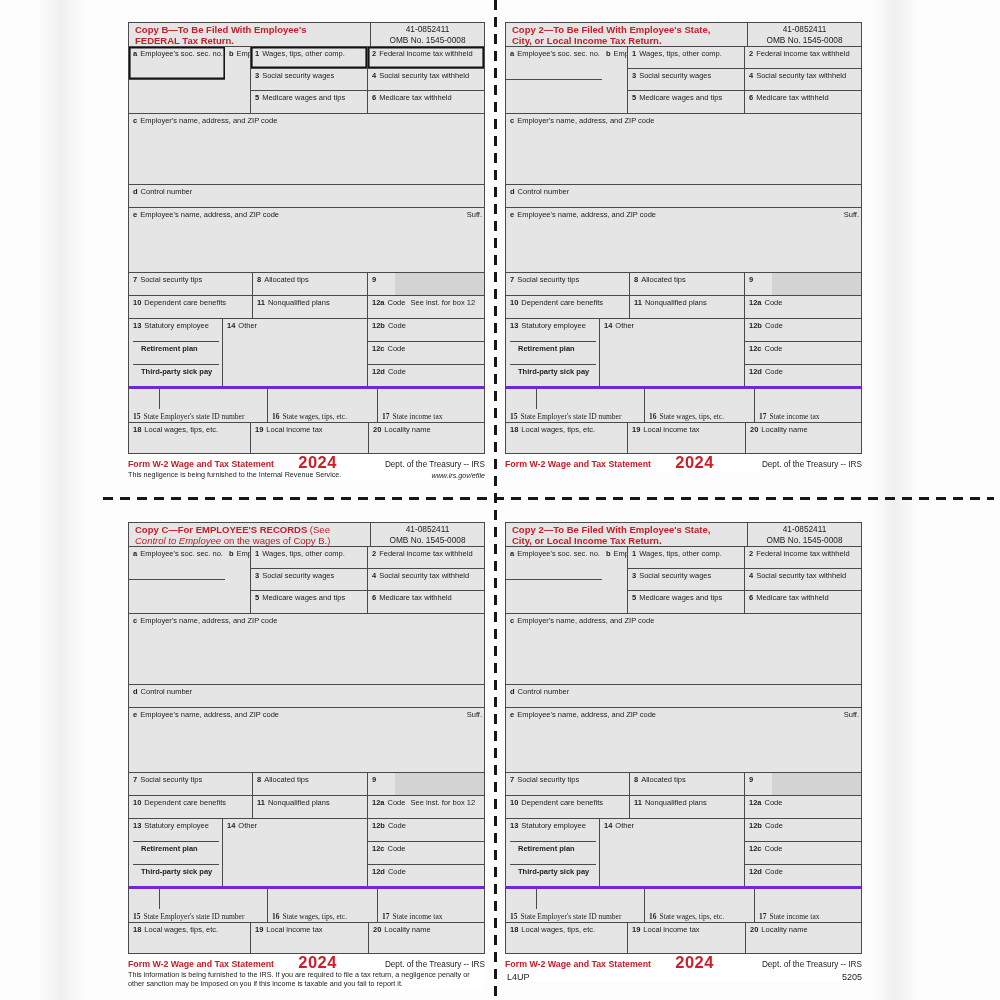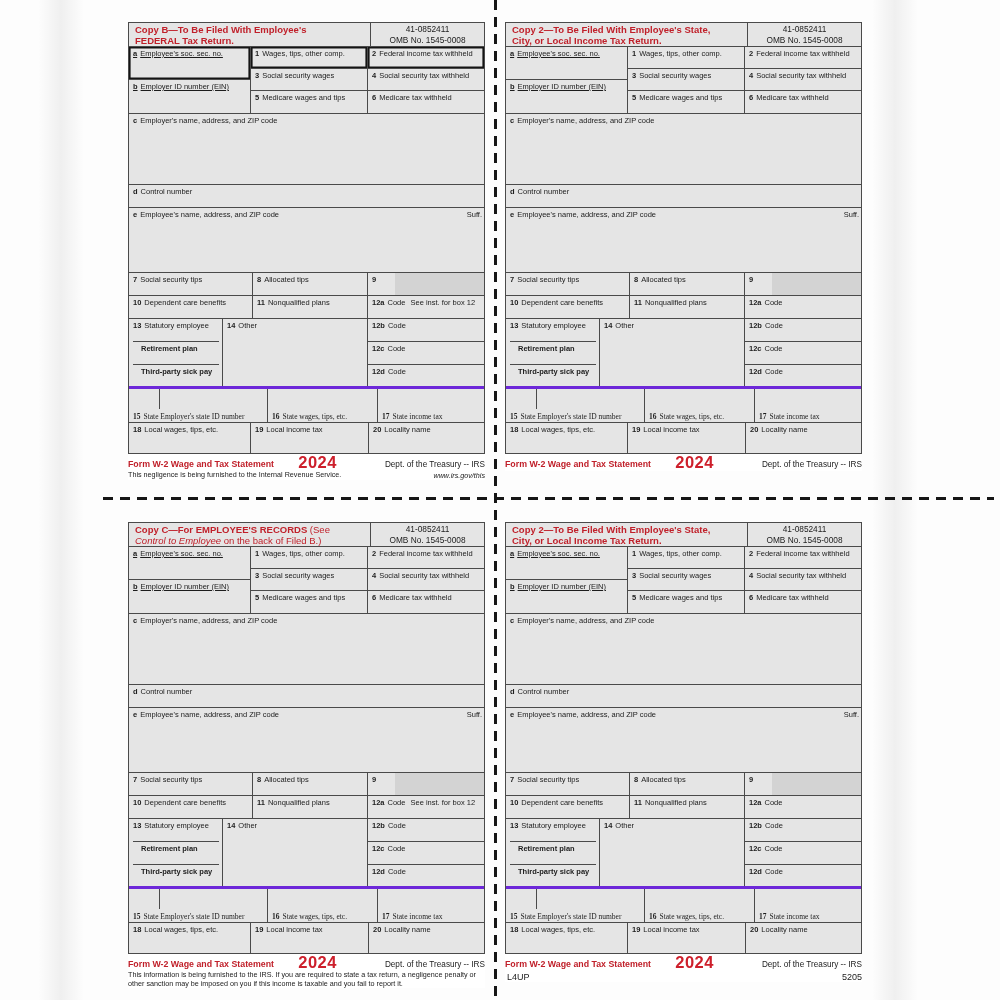--- a/index.html
+++ b/index.html
@@ -27,21 +27,21 @@
 
   .hdr { display:flex; height:24px; border-bottom:1px solid #4a4a4a; }
   .hdr-title { flex:1; padding:2px 2px 0 6px; color:var(--form_red,#c0202a); font-weight:bold;
                font-size:9.5px; line-height:10.5px; white-space:nowrap; }
   .hdr-title .reg { font-weight:normal; }
   .hdr-title .ital { font-style:italic; font-weight:normal; }
   .hdr-omb { width:114px; border-left:1px solid #4a4a4a; text-align:center; font-size:8.3px;
              line-height:10.5px; padding-top:1px; color:#222; }
 
   .blk-ab { display:flex; height:67px; border-bottom:1px solid #4a4a4a; }
-  .col-ab { width:122px; border-right:1px solid #4a4a4a; display:flex; flex-direction:column;text-decoration:underline; }
+  .col-ab { width:122px; border-right:1px solid #4a4a4a; display:flex; flex-direction:row; }
   .box-a { height:33px; border-bottom:1px solid #4a4a4a; }
   .box-b { flex:1; }
   .col-135 { width:117px; border-right:1px solid #4a4a4a; display:flex; flex-direction:column; }
   .col-246 { flex:1; display:flex; flex-direction:column; }
   .tcell { height:22px; border-bottom:1px solid #4a4a4a; }
   .tcell.last { border-bottom:none; flex:1; }
   .copy-b .box-a, .copy-b .th1, .copy-b .th2 { box-shadow:inset 0 0 0 1.6px #141414; }
 
   .box-c { height:71px; border-bottom:1px solid #4a4a4a; }
   .box-d { height:23px; border-bottom:1px solid #4a4a4a; }
@@ -186,21 +186,21 @@
       </div>
     </div>
 
     <div class="foot">
       <div class="foot-form">Form W-2 Wage and Tax Statement</div>
       <div class="foot-year">2024</div>
       <div class="foot-dept">Dept. of the Treasury -- IRS</div>
     </div>
     <div class="footnote">
       <div class="nl">This negligence is being furnished to the Internal Revenue Service.</div>
-      <div class="nr">www.irs.gov/this</div>
+      <div class="nr">www.irs.gov/efile</div>
     </div>
   </div>
 
   <div class="w2 copy-2" style="left: 505px; top: 22px;">
     <div class="frame">
 
       <div class="hdr">
         <div class="hdr-title">
           <div><span>Copy 2—To Be Filed With Employee's State,</span><span class="reg"></span></div>
           <div><span>City, or Local Income Tax Return.</span><span class="ital"></span><span class="reg"></span></div>
@@ -297,21 +297,21 @@
       <div class="nr"></div>
     </div>
   </div>
 
   <div class="w2 copy-c" style="left: 128px; top: 522px;">
     <div class="frame">
 
       <div class="hdr">
         <div class="hdr-title">
           <div><span>Copy C—For EMPLOYEE'S RECORDS</span><span class="reg"> (See</span></div>
-          <div><span></span><span class="ital">Control to Employee</span><span class="reg"> on the back of Filed B.)</span></div>
+          <div><span></span><span class="ital">Control to Employee</span><span class="reg"> on the wages of Copy B.)</span></div>
         </div>
         <div class="hdr-omb">
           <div>41-0852411</div>
           <div>OMB No. 1545-0008</div>
         </div>
       </div>
 
       <div class="blk-ab">
         <div class="col-ab">
           <div class="cell box-a"><span class="bn">a</span><span>Employee's soc. sec. no.</span></div>
@@ -387,21 +387,21 @@
         <div class="cell c20"><span class="bn">20</span><span>Locality name</span></div>
       </div>
     </div>
 
     <div class="foot">
       <div class="foot-form">Form W-2 Wage and Tax Statement</div>
       <div class="foot-year">2024</div>
       <div class="foot-dept">Dept. of the Treasury -- IRS</div>
     </div>
     <div class="footnote">
-      <div class="nl">This information is being furnished to the IRS. If you are required to state a tax return, a negligence penalty or other sanction may be imposed on you if this income is taxable and you fail to report it.</div>
+      <div class="nl">This information is being furnished to the IRS. If you are required to file a tax return, a negligence penalty or other sanction may be imposed on you if this income is taxable and you fail to report it.</div>
       <div class="nr"></div>
     </div>
   </div>
 
   <div class="w2 copy-2 l4up" style="left: 505px; top: 522px;">
     <div class="frame">
 
       <div class="hdr">
         <div class="hdr-title">
           <div><span>Copy 2—To Be Filed With Employee's State,</span><span class="reg"></span></div>

